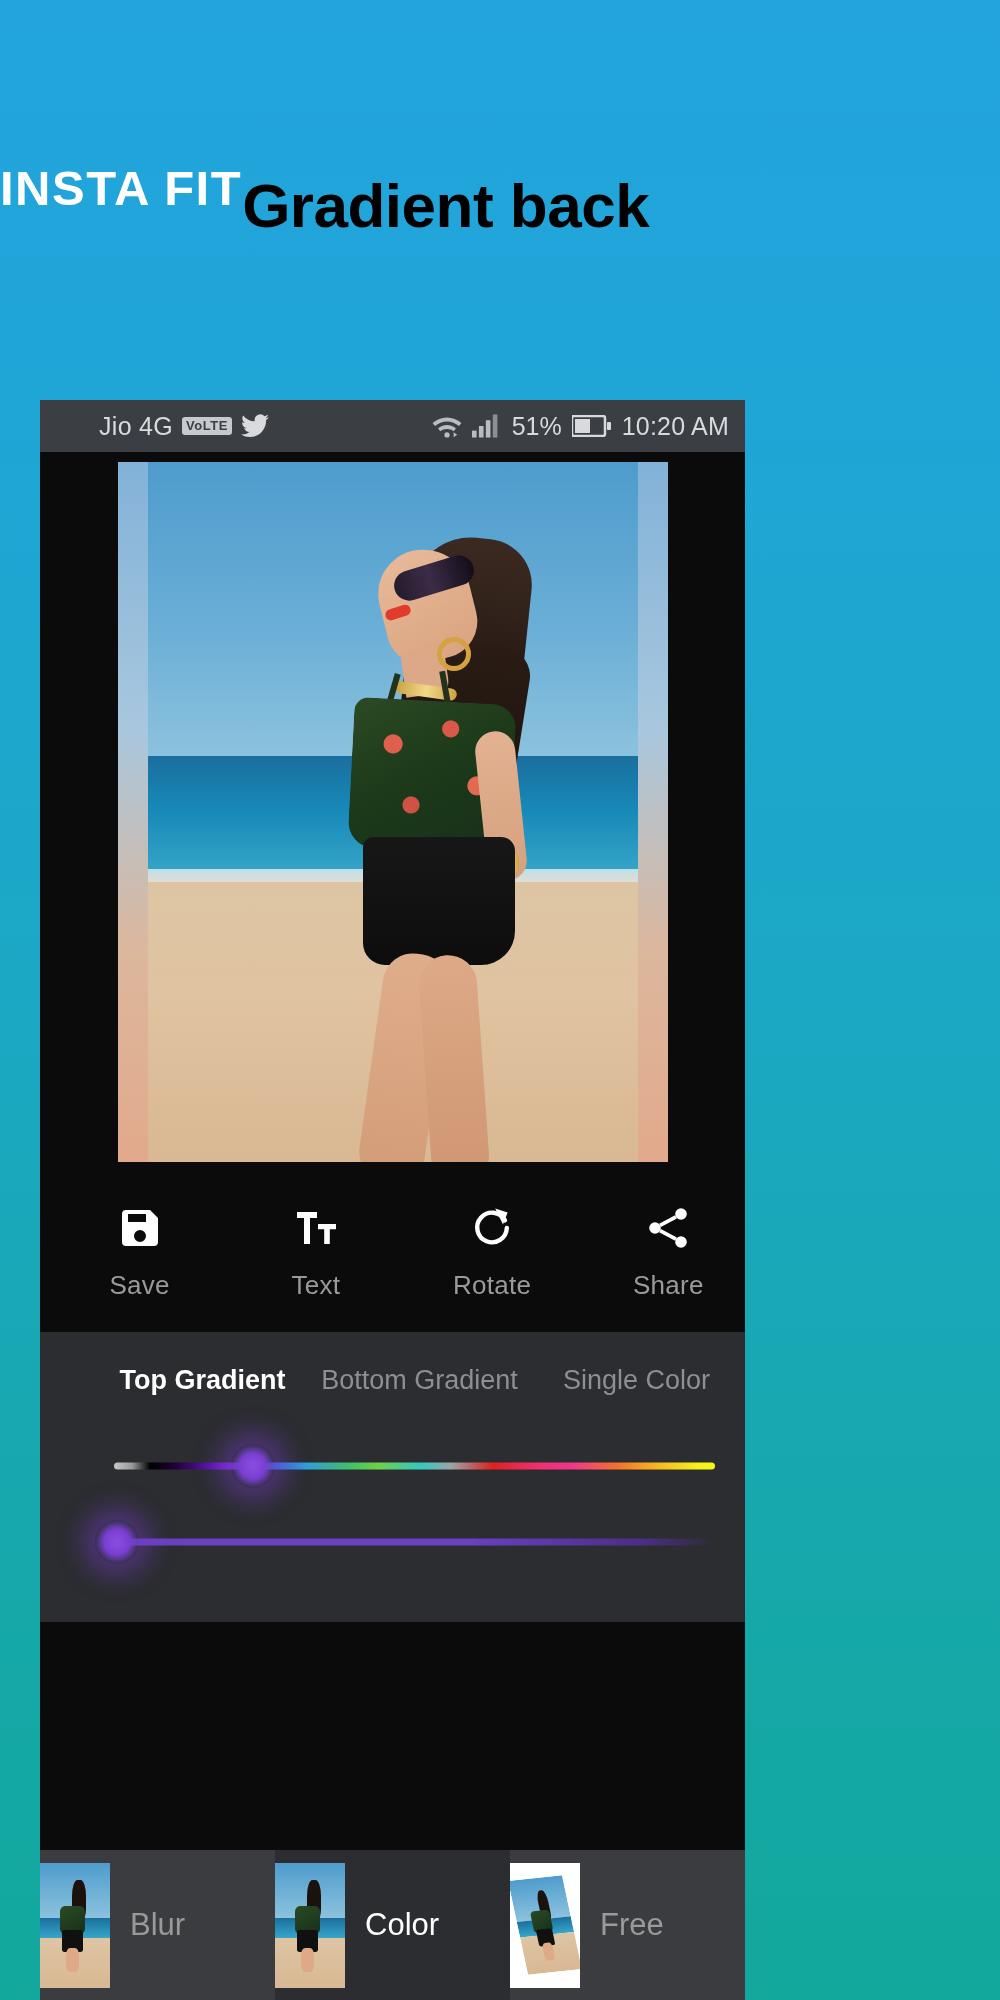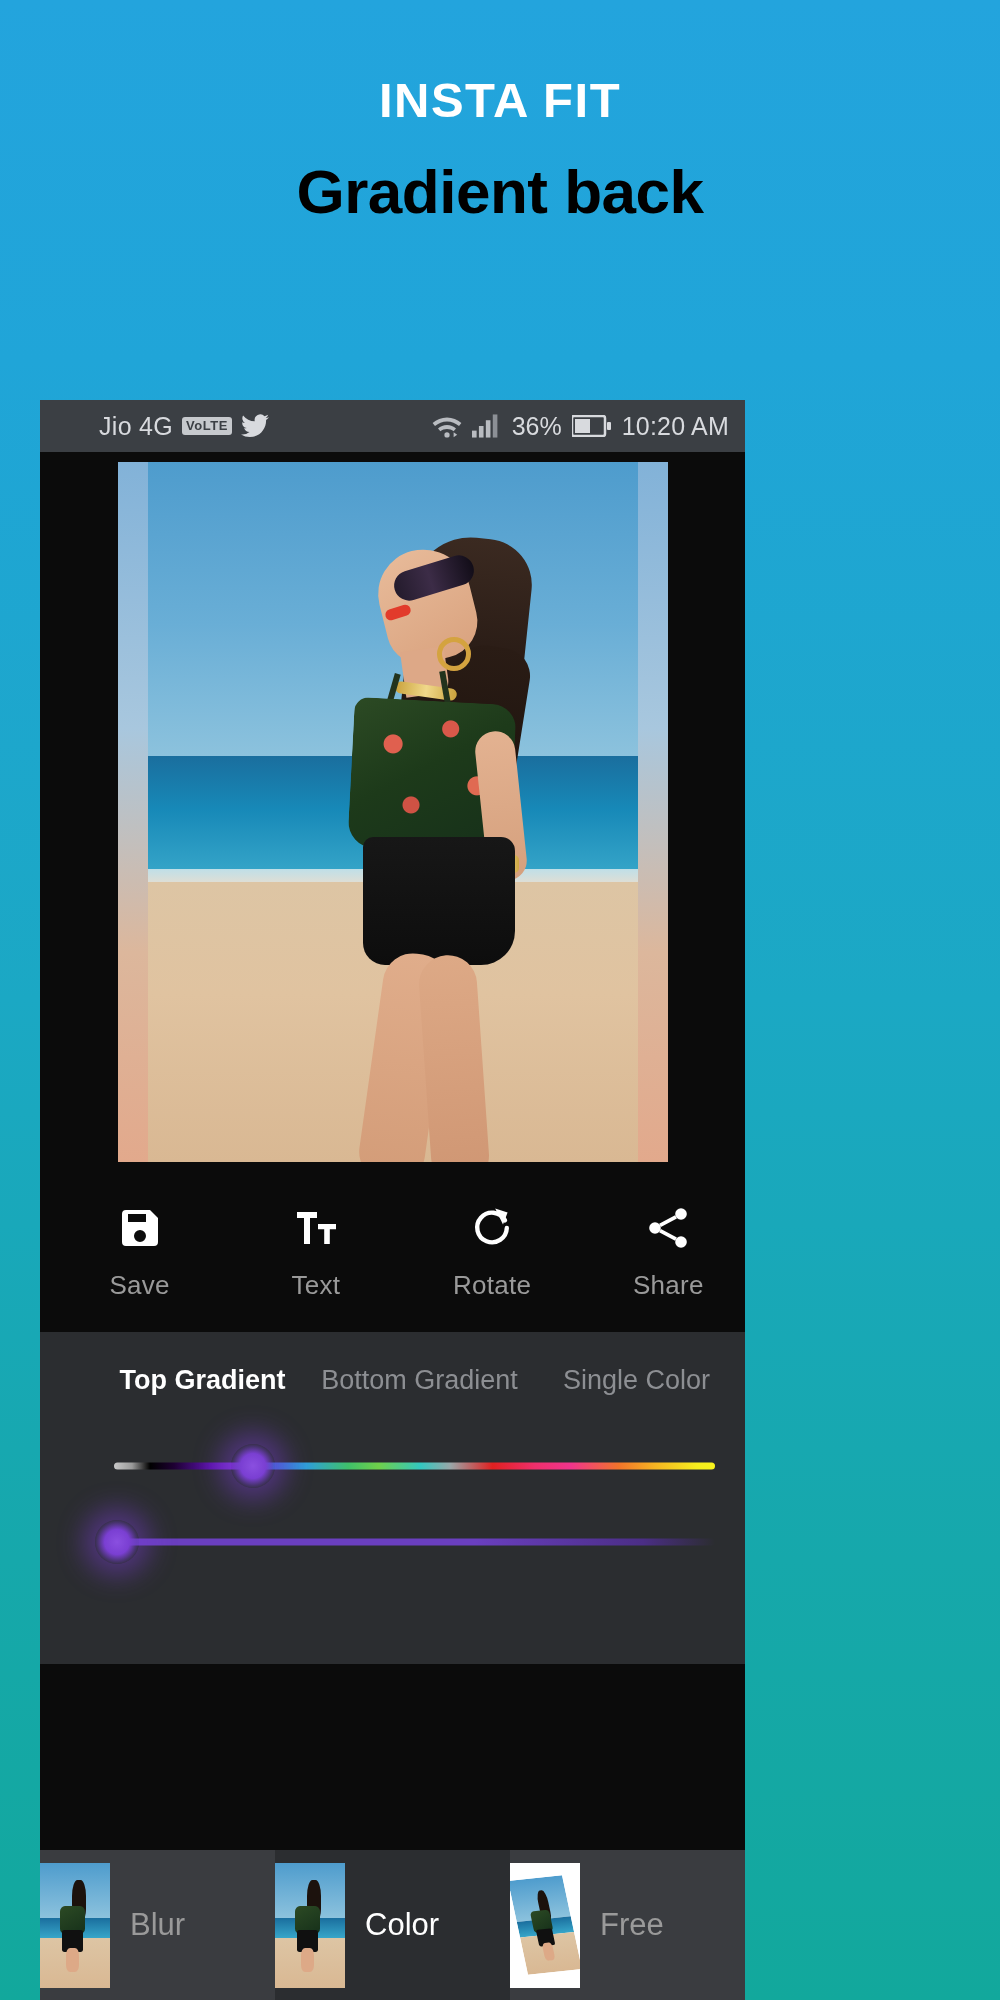--- a/index.html
+++ b/index.html
@@ -7,21 +7,21 @@
   body {
     font-family:"Liberation Sans", sans-serif;
     background:linear-gradient(180deg,#23a4dd 0%,#20a5d8 18%,#1ba8c4 50%,#16a8ab 78%,#12a89c 100%);
     overflow:hidden;
     position:relative;
   }
 
   
   .promo-header{
     position:absolute; top:0; left:0; width:1000px; height:300px;
-    display:flex; flex-direction:column; align-items:center; justify-content:flex-start;
+    display:flex; flex-direction:row; align-items:center; justify-content:flex-start;
     padding-top:76px;
   }
   .promo-title{
     color:#ffffff; font-size:49px; font-weight:bold; letter-spacing:1.5px;
     line-height:1; font-family:"Liberation Sans", sans-serif;
   }
   .promo-subtitle{
     color:#000000; font-size:62px; font-weight:bold; letter-spacing:-0.5px;
     margin-top:36px; line-height:1; font-family:"Liberation Sans", sans-serif;
   }
@@ -131,21 +131,21 @@
   .toolbar{
     height:160px; background:#0b0b0b; display:flex; align-items:center;
   }
   .tool{
     flex:1; display:flex; flex-direction:column; align-items:center; justify-content:center;
     gap:18px; cursor:pointer;margin-left:23px;
   }
   .tool-label{ color:#9a9a9a; font-size:26px; letter-spacing:0.3px; }
 
   
-  .grad-panel{ background:#2b2d30; height:332px; position:relative;padding-left:44px; }
+  .grad-panel{ background:#2b2d30; height:290px; position:relative;padding-left:44px; }
   .tabs{ display:flex; align-items:center; height:96px; padding:0 0 0 10px; }
   .tab{ flex:1; text-align:center; font-size:27px; color:#8d8f93; cursor:pointer; }
   .tab.active{ color:#ffffff; font-weight:bold; }
 
   .slider-row{ position:relative; height:76px; }
   .track{
     position:absolute; left:30px; right:30px; top:50%; transform:translateY(-50%);
     height:7px; border-radius:4px;
   }
   .track.rainbow{
@@ -229,21 +229,21 @@
         </svg>
       </span>
       <span>
         <svg class="icon-svg" width="30" height="24" viewBox="0 0 26 20">
           <rect x="0" y="14" width="4" height="6" fill="#b9bcc1"></rect>
           <rect x="6" y="10" width="4" height="10" fill="#b9bcc1"></rect>
           <rect x="12" y="5" width="4" height="15" fill="#b9bcc1"></rect>
           <rect x="18" y="0" width="4" height="20" fill="#8c9096"></rect>
         </svg>
       </span>
-      <span class="sb-pct">36%</span>
+      <span class="sb-pct">51%</span>
       <span>
         <svg class="icon-svg" width="40" height="22" viewBox="0 0 40 22">
           <rect x="0" y="1" width="33" height="20" rx="2" fill="none" stroke="#d8dade" stroke-width="2.5"></rect>
           <rect x="3" y="4" width="15" height="14" fill="#d8dade"></rect>
           <rect x="35" y="7" width="4" height="8" rx="1" fill="#d8dade"></rect>
         </svg>
       </span>
       <span class="sb-time">10:20 AM</span>
     </div>
   </div>

